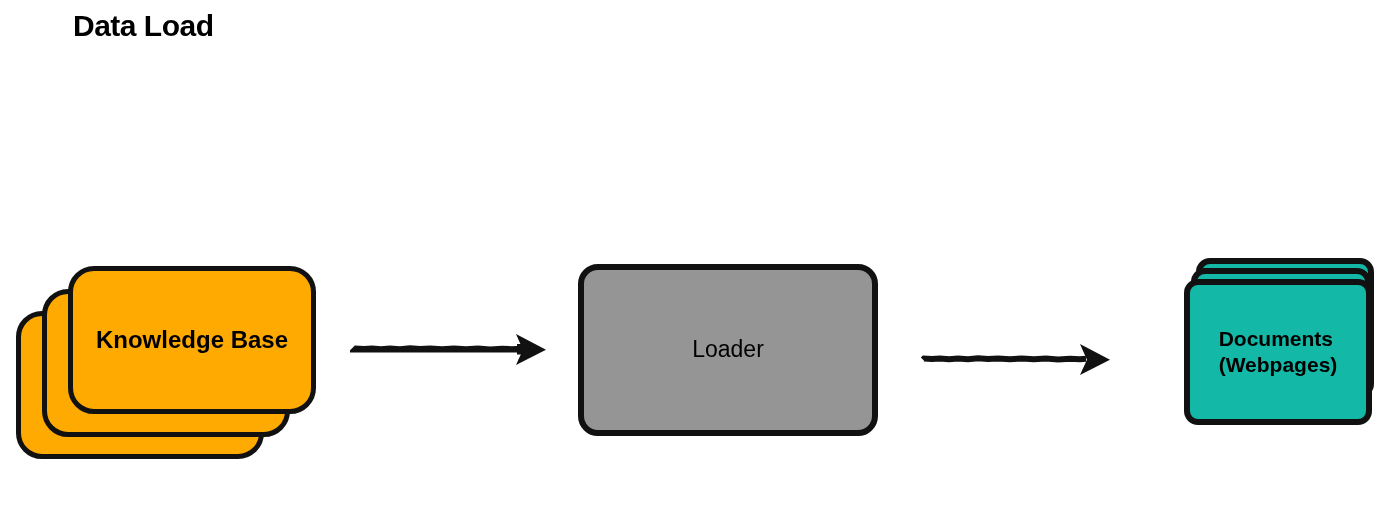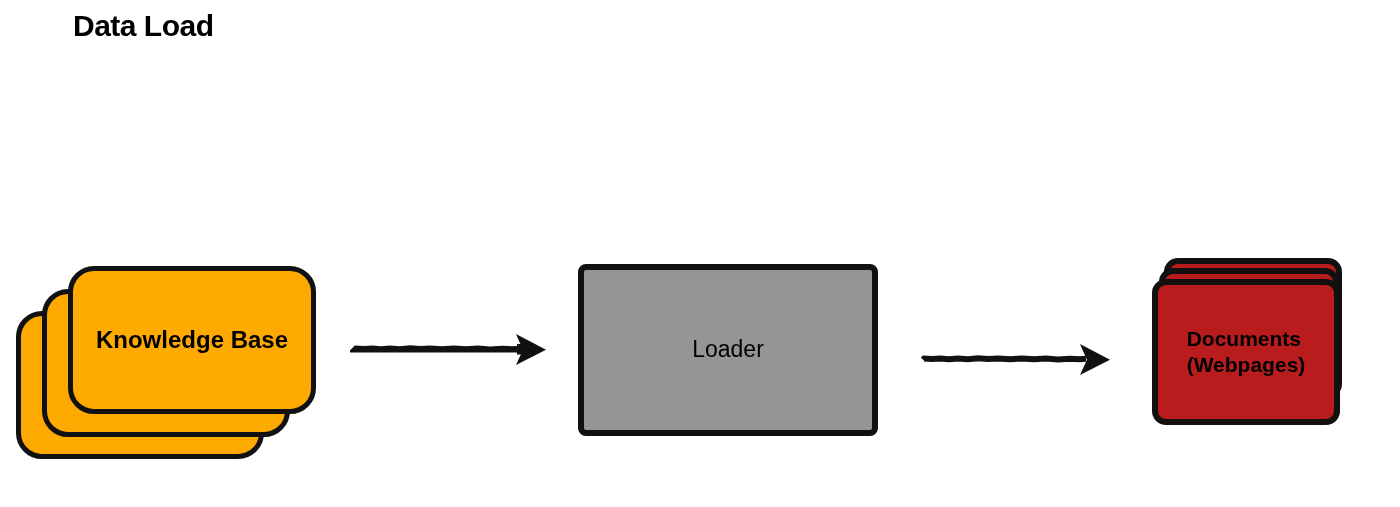--- a/index.html
+++ b/index.html
@@ -89,39 +89,40 @@
   }
 
   
   #loader-node {
     left: 578px;
     top: 264px;
     width: 300px;
     height: 172px;
     background: #959595;
     border: 6px solid #111111;
-    border-radius: 8px;
+    border-radius: 20px;
   }
   #loader-label {
     font-size: 23px;
     font-weight: normal;
     line-height: 1.2;
   }
 
   
   #documents-stack {
     left: 1150px;
     top: 258px;
     width: 220px;
     height: 180px;
   }
   #documents-stack .card {
-    background: #b91c1c;
+    background: #14b8a6;
     border-radius: 14px;
     border-width: 6px;
+    margin-left: 32px;
   }
   #doc-card-back {
     left: 14px;
     top: 0px;
     width: 178px;
     height: 140px;
   }
   #doc-card-mid {
     left: 9px;
     top: 10px;

